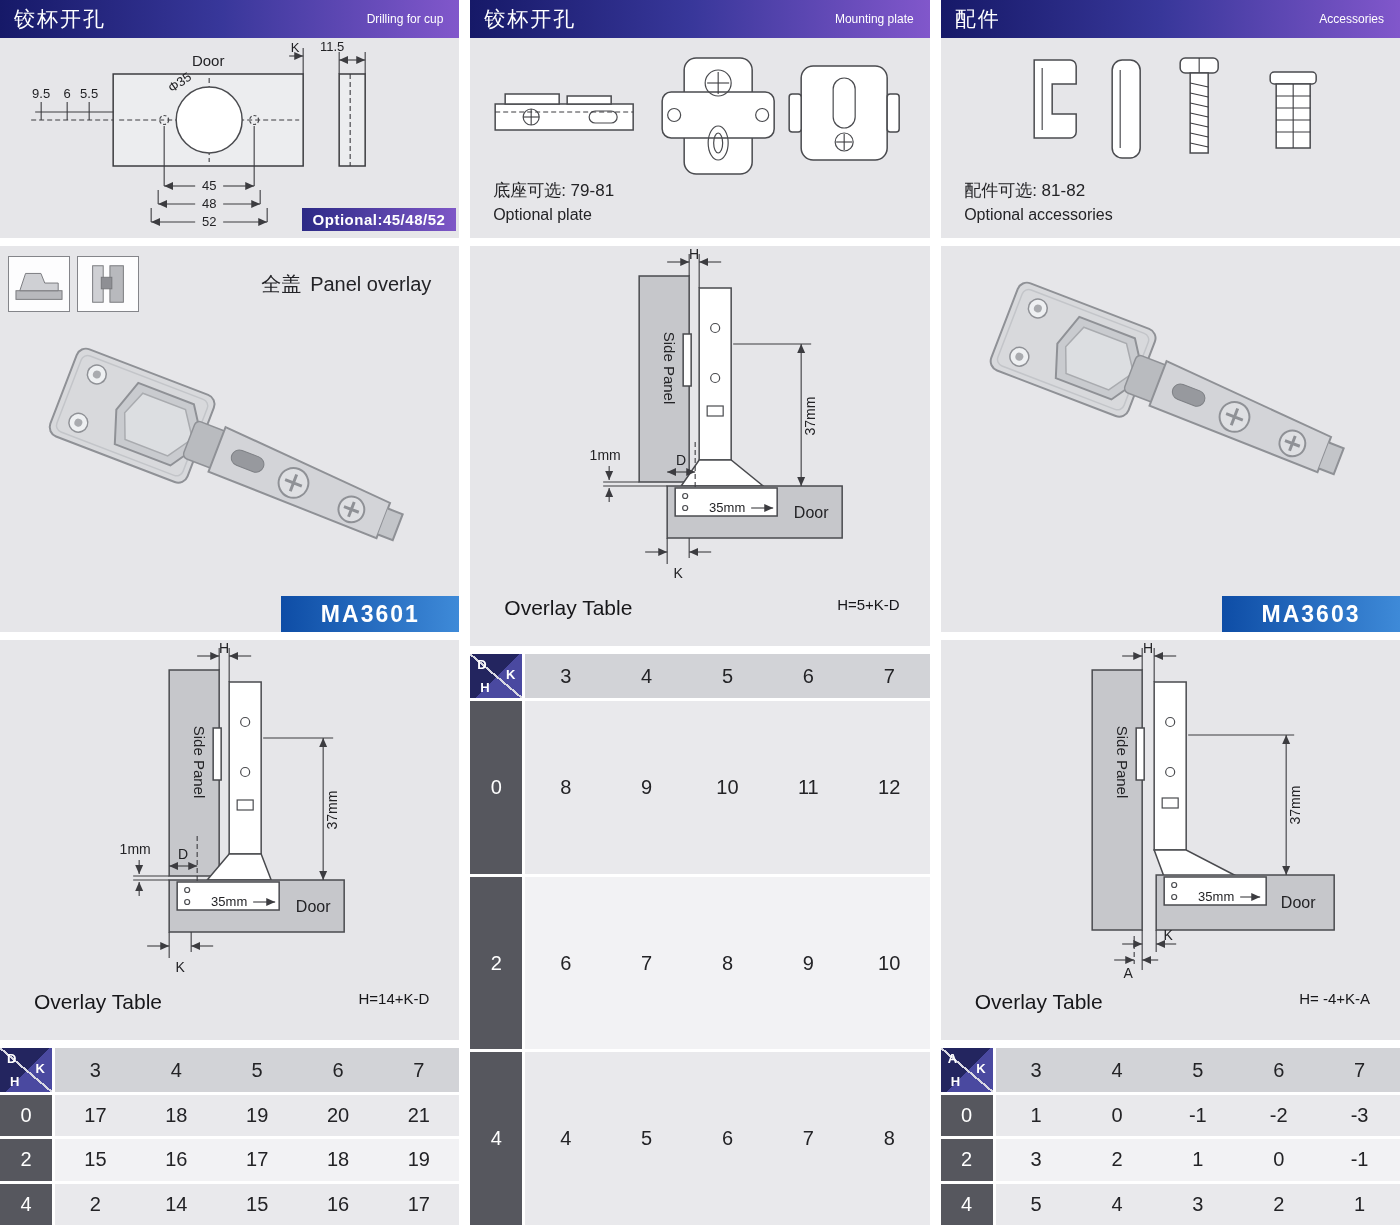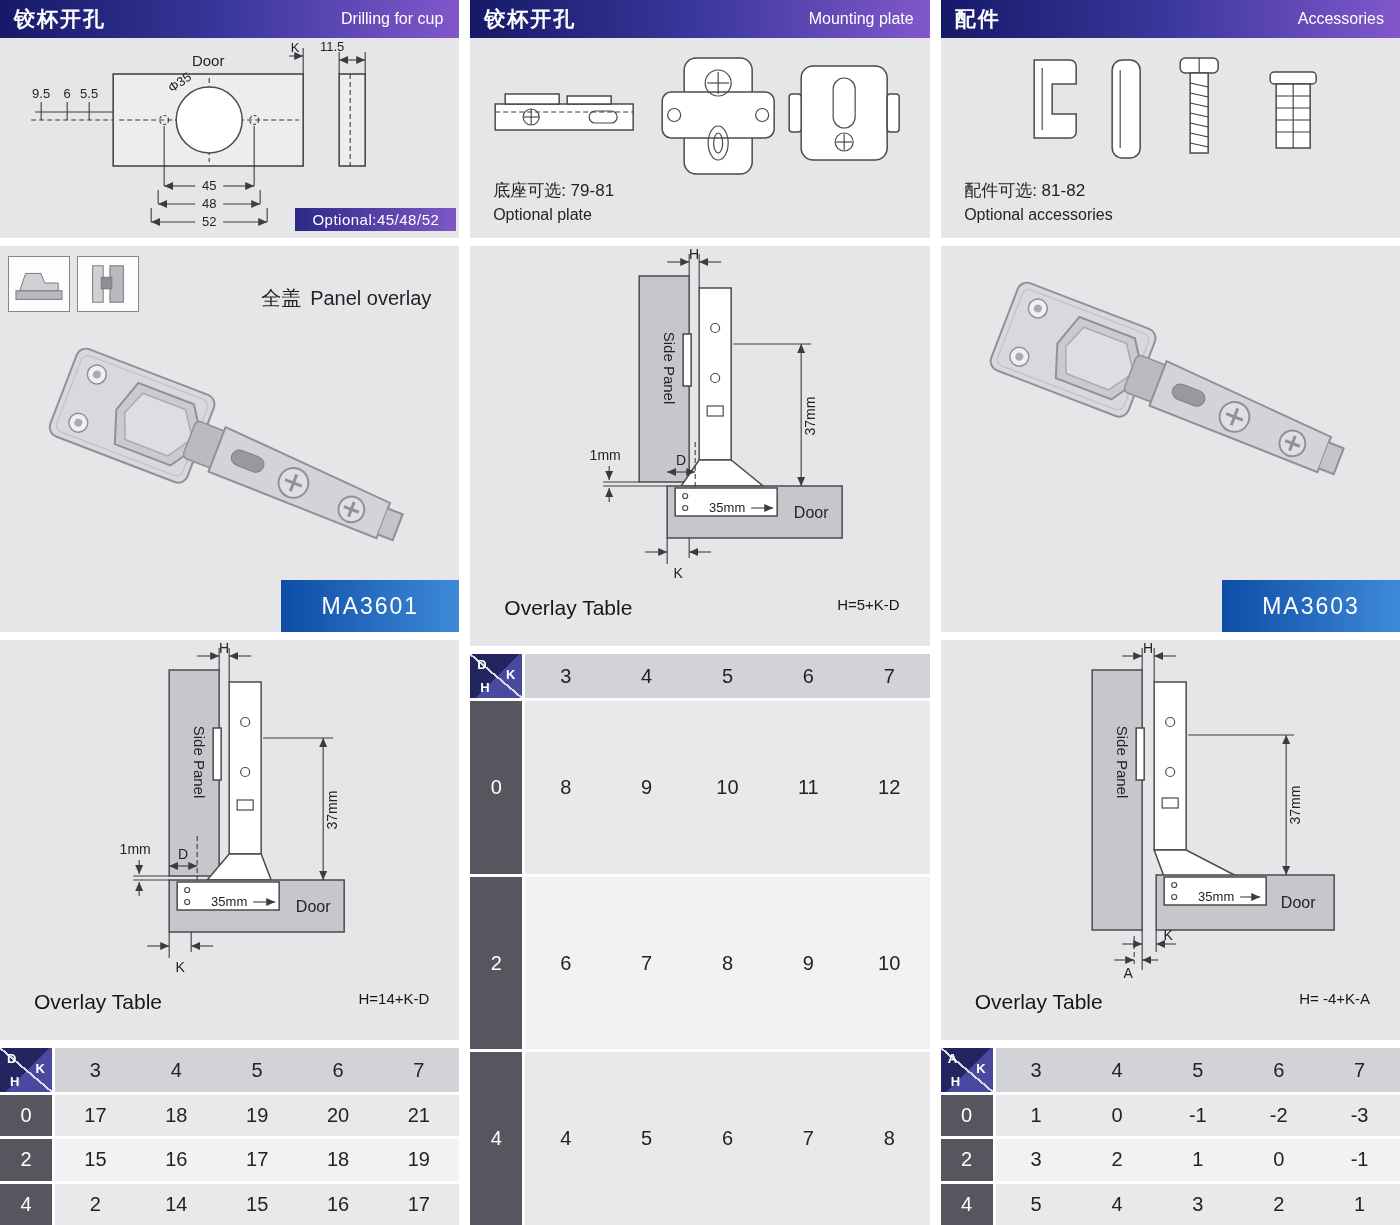--- a/index.html
+++ b/index.html
@@ -3,34 +3,34 @@
 <meta charset="utf-8">
 <style>
 *{margin:0;padding:0;box-sizing:border-box}
 html,body{background:#fff}
 body{width:1400px;height:1225px;font-family:"Liberation Sans",sans-serif;color:#1d1d20;overflow:hidden}
 .page{display:grid;grid-template-columns:1fr 1fr 1fr;column-gap:11px;width:1400px;height:1225px}
 .col{display:flex;flex-direction:column;gap:8px;min-width:0}
 .block{background:#e6e6e9;position:relative}
 .hdr{height:38px;display:flex;align-items:center;justify-content:space-between;padding:0 16px 0 14px;
      background:linear-gradient(90deg,#161968 0%,#38379a 48%,#8157cb 100%)}
-.hdr .zh{color:#fff;font-size:21px;font-weight:bold;letter-spacing:2px}
-.hdr .en{color:#fff;font-size:16px}
+.hdr .zh{color:#fff;font-size:21px;font-weight:normal;letter-spacing:2px}
+.hdr .en{color:#fff;font-size:12px}
 .b1{height:238px;display:flex;flex-direction:column}
 .b1 .draw{flex:1;width:100%}
 .opt-badge{position:absolute;right:3px;bottom:7px;background:linear-gradient(90deg,#2c2a86,#7e57c7);
-     color:#fff;font-size:15px;font-weight:normal;padding:3px 17px;letter-spacing:.5px}
+     color:#fff;font-size:15px;font-weight:bold;padding:3px 11px;letter-spacing:.5px}
 .b2{height:386px;display:flex;flex-direction:column}
-.ovrow{height:66px;display:flex;align-items:flex-end;padding:10px 28px 0 8px;gap:7px}
+.ovrow{height:66px;display:flex;align-items:center;padding:10px 28px 0 8px;gap:7px}
 .icobox{width:62px;height:56px;background:#fdfdfe;border:1px solid #84858a;display:flex;align-items:center;justify-content:center}
 .icobox svg{width:54px;height:48px}
 .ovlabel{margin-left:auto;font-size:20px;color:#232327;display:flex;gap:9px;align-items:baseline}
 .product{width:100%;height:282px}
-.model-badge{position:absolute;right:0;bottom:0;height:52px;min-width:178px;display:flex;align-items:center;justify-content:center;
-     background:linear-gradient(90deg,#0e4da6,#3e8ad8);color:#fff;font-size:23px;font-weight:normal;letter-spacing:2px;padding:0 18px}
+.model-badge{position:absolute;right:0;bottom:0;height:36px;min-width:178px;display:flex;align-items:center;justify-content:center;
+     background:linear-gradient(90deg,#0e4da6,#3e8ad8);color:#fff;font-size:23px;font-weight:bold;letter-spacing:2px;padding:0 18px}
 .b3{height:400px;display:flex;flex-direction:column}
 .sect{width:100%;height:350px}
 .ottitle{flex:1;display:flex;justify-content:space-between;padding:0 30px 8px 34px}
 .ottitle .t1{font-size:21px;color:#17171a}
 .ottitle .t2{font-size:15px;color:#17171a}
 .b4{flex:1;background:#fff;display:flex;flex-direction:column;gap:3px}
 .trow{flex:1;display:flex;gap:3px}
 .trow.hd{flex:0 0 44px}
 .rlabel{flex:0 0 52px;background:#56575e;color:#fff;display:flex;align-items:center;justify-content:center;font-size:20px}
 .cells{flex:1;display:flex;background:#e9e9ec}

